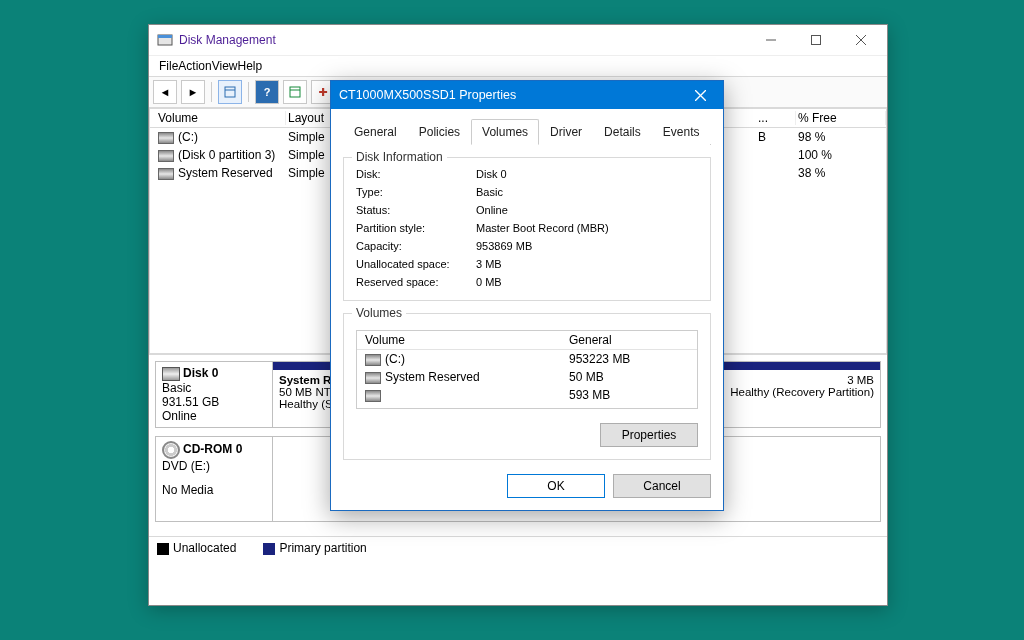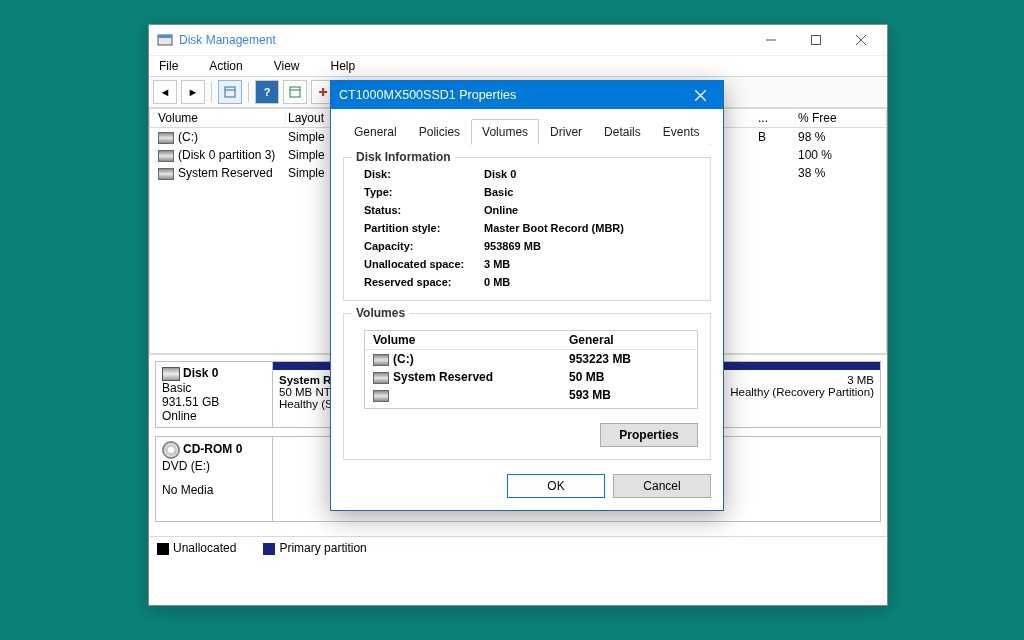--- a/index.html
+++ b/index.html
@@ -30,31 +30,31 @@
     align-items: center;
     padding: 0 4px 0 8px;
     background: #fff;
     border-bottom: 1px solid #eee;
   }
   .titlebar .appicon {
     width: 16px; height: 16px;
     margin-right: 6px;
     display: flex; align-items: center; justify-content: center;
   }
-  .titlebar .title { flex: 1; font-size: 12px; color: #3b82f6; }
+  .titlebar .title { flex: 1; font-size: 12px; color: #4c1d95; }
   .winbtn {
     width: 45px; height: 28px;
     display: flex; align-items: center; justify-content: center;
     color: #555;
   }
   .menubar {
     height: 20px;
     display: flex;
     align-items: center;
-    gap: 31px;
+    gap: 0;
     padding: 0 10px;
     border-bottom: 1px solid #d9d9d9;
   }
   .menubar span { font-size: 12px; color: #000; }
   .toolbar {
     height: 26px;
     display: flex;
     align-items: center;
     gap: 4px;
     padding: 2px 4px;
@@ -185,23 +185,22 @@
     background: #fff;
   }
   .tab.active {
     border: 1px solid #ccc;
     border-bottom: 1px solid #fff;
     border-radius: 2px 2px 0 0;
   }
   .group {
     border: 1px solid #d9d9d9;
     margin-top: 12px;
-    padding: 10px 12px 12px 20px;
+    padding: 10px 12px 12px 12px;
     position: relative;
-    font-weight: bold;
   }
   .group > .glabel {
     position: absolute; top: -8px; left: 8px;
     background: #fff; padding: 0 4px;
     font-size: 12px; color: #333;
   }
   .kv { display: grid; grid-template-columns: 120px 1fr; row-gap: 6px; font-size: 11px; }
   .vols-table { border: 1px solid #ccc; margin-top: 6px; }
   .vols-hdr, .vols-row {
     display: grid; grid-template-columns: 1fr 120px;

